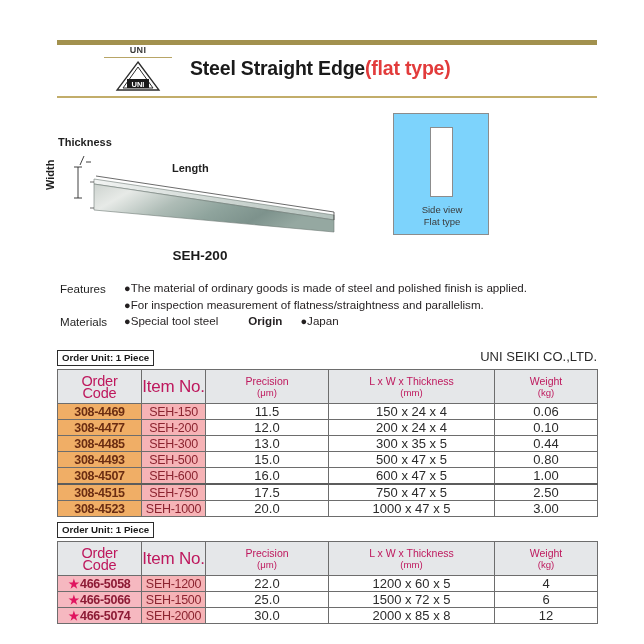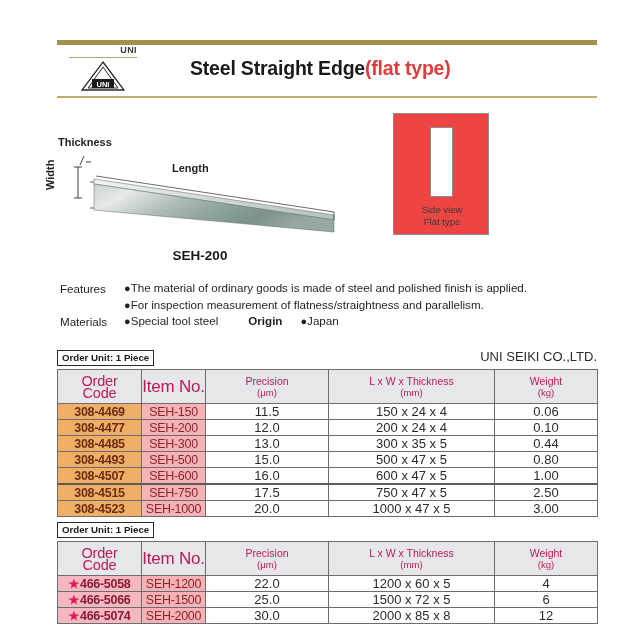--- a/index.html
+++ b/index.html
@@ -15,22 +15,22 @@
   
   .gold-bar-thick {
     position: absolute; left: 57px; top: 40px; width: 540px; height: 5px;
     background: #a2914e;
   }
   .gold-bar-thin {
     position: absolute; left: 57px; top: 96px; width: 540px; height: 2px;
     background: #c2ad6a;
   }
   .logo-block {
-    position: absolute; left: 69px; top: 45px; width: 68px; height: 50px;
-    text-align: right;
+    position: absolute; left: 104px; top: 45px; width: 68px; height: 50px;
+    text-align: center;
   }
   .logo-word {
     font-size: 9px; font-weight: 700; letter-spacing: .4px;
     color: #3a3a3a; line-height: 11px;
   }
   .logo-rule { width: 68px; height: 1px; background: #b8a566; margin: 1px 0 2px; }
   .logo-tri { position: relative; width: 46px; height: 32px; margin: 0 auto; }
   .logo-tri svg { display: block; }
 
   .title {
@@ -51,21 +51,21 @@
   }
   .bar-img { position: absolute; left: 40px; top: 34px; width: 250px; height: 72px; }
   .caption-seh {
     position: absolute; left: 50px; top: 248px; width: 300px;
     text-align: center; font-size: 13.5px; font-weight: 700; color: #1a1a1a;
   }
 
   
   .sidebox {
     position: absolute; left: 393px; top: 113px; width: 96px; height: 122px;
-    border: 1px solid #8c8c8c; background: #ef4444;
+    border: 1px solid #8c8c8c; background: #7dd3fc;
   }
   .sidebox-rect {
     position: absolute; left: 36px; top: 13px; width: 23px; height: 70px;
     border: 1px solid #8c8c8c; background: #fff;
   }
   .sidebox-cap {
     position: absolute; left: 0; top: 90px; width: 96px; text-align: center;
     font-size: 9.5px; line-height: 12px; color: #3a3a3a;
   }
 

